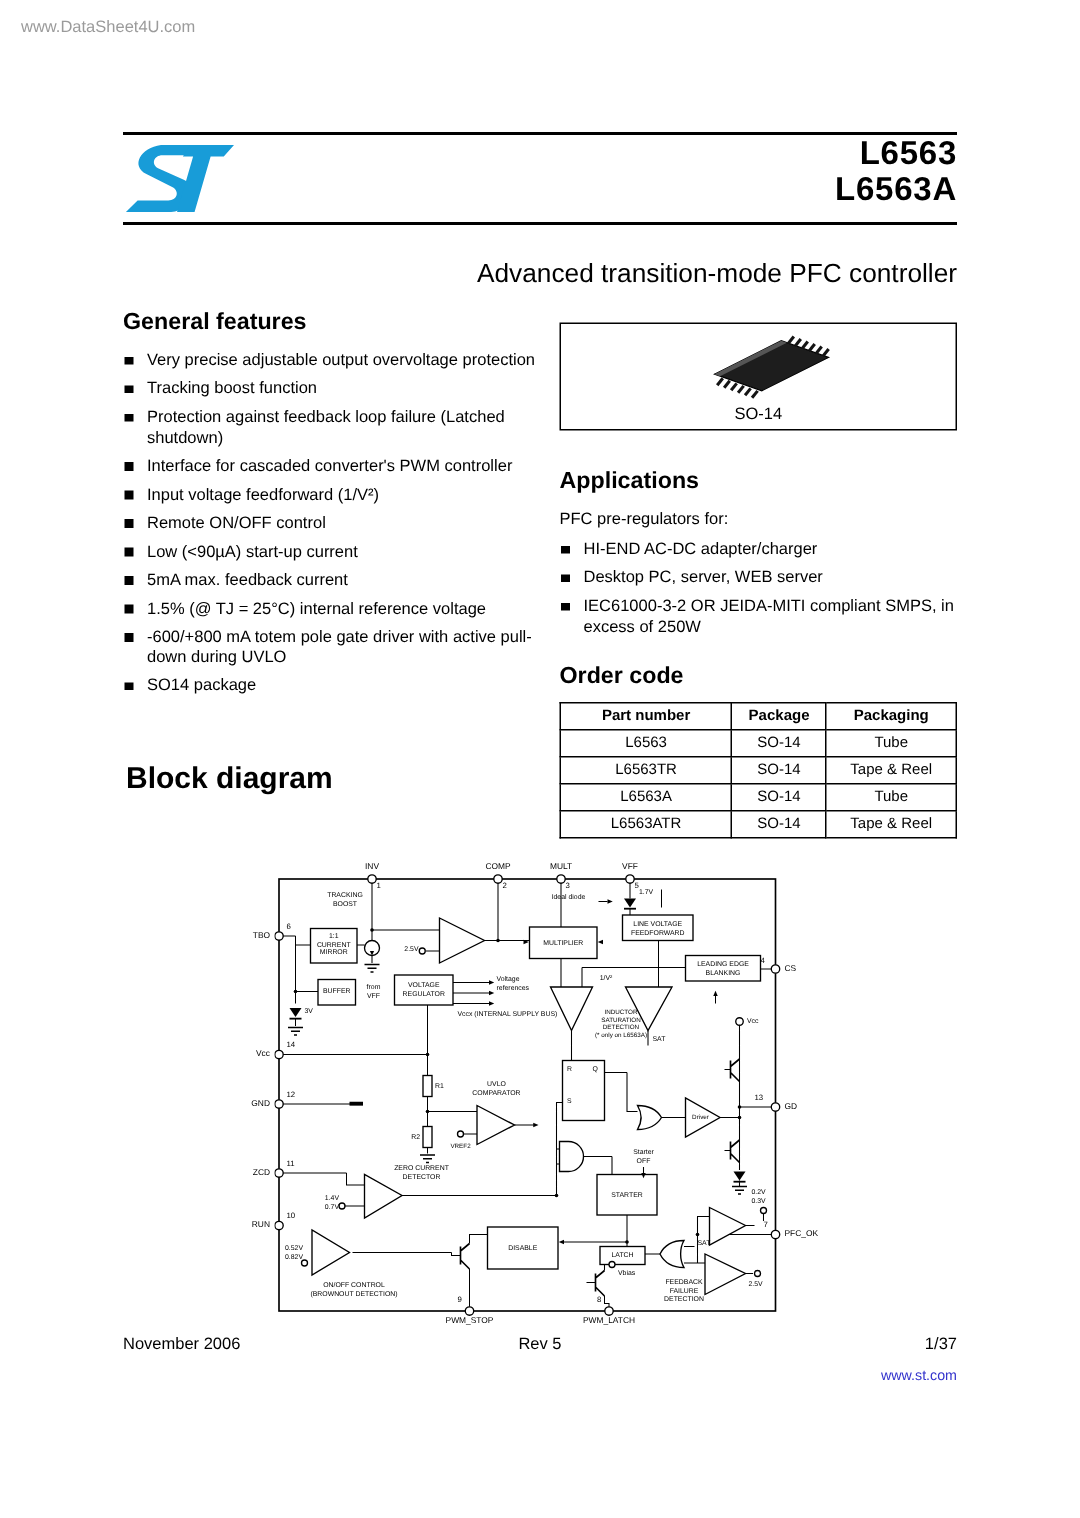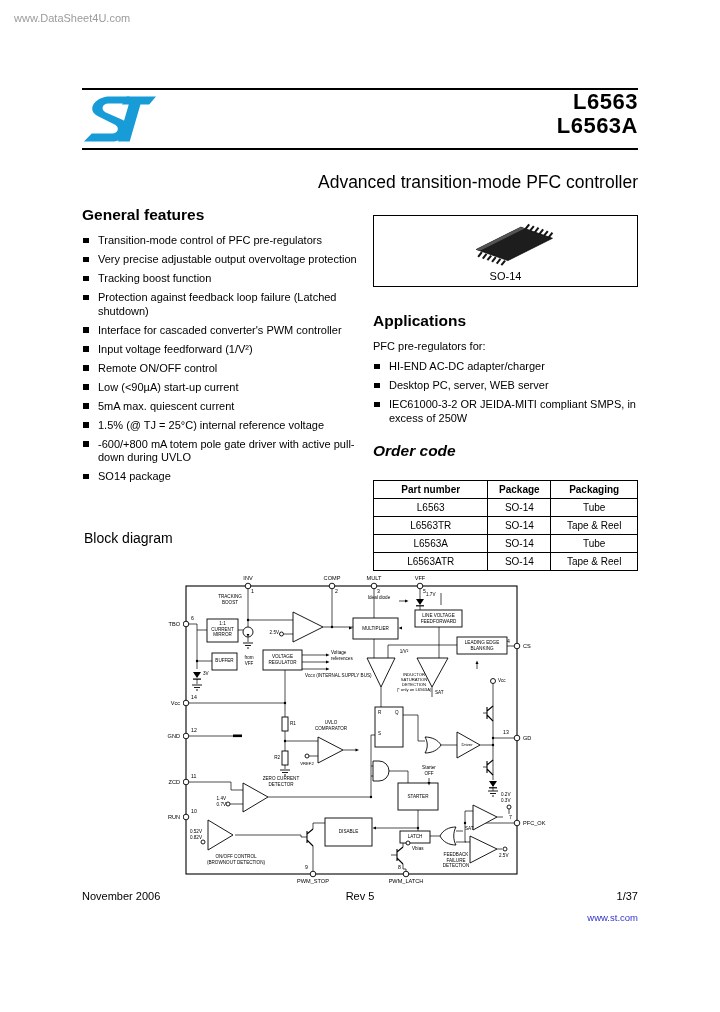--- a/index.html
+++ b/index.html
@@ -13,26 +13,26 @@
   .h2 { font-size:15.5px; font-weight:bold; margin-bottom:10px; }
   .left-col { position:absolute; left:82px; top:206px; width:282px; }
   .right-col { position:absolute; left:373px; top:215px; width:265px; }
   ul.blt { list-style:none; font-size:11px; line-height:13.5px; }
   ul.blt li { position:relative; padding-left:16px; margin-bottom:5.5px; }
   ul.blt li::before { content:""; position:absolute; left:1px; top:3.5px; width:5.5px; height:5.5px; background:#000; }
   .pkg-box { position:relative; border:1.5px solid #000; height:72px; }
   .pkg-label { position:absolute; bottom:4px; left:0; right:0; text-align:center; font-size:11px; }
   .apps-title { margin-top:25px; }
   .apps-intro { font-size:11px; margin-bottom:8px; }
-  .order-title { margin-top:17px; margin-bottom:20px;font-style:italic; }
+  .order-title { margin-top:17px; margin-bottom:8px; }
   table.order { width:100%; border-collapse:collapse; border:1.5px solid #000; font-size:10px; }
   table.order th, table.order td { border:1px solid #000; text-align:center; padding:3px 2px; }
   table.order th { font-weight:bold; border-bottom:1.5px solid #000; }
   table.order col.c1 { width:115px; } table.order col.c2 { width:63px; } table.order col.c3 { width:87px; }
-  .bd-title { position:absolute; left:84px; top:530px; font-size:14px; font-weight:normal; }
+  .bd-title { position:absolute; left:84px; top:508px; font-size:20px; font-weight:bold; }
   .diagram { position:absolute; left:183px; top:565px; width:340px; height:322px; }
   .diagram svg { position:absolute; left:0; top:0; }
   .dl { position:absolute; font-size:4.6px; line-height:1.2; white-space:pre-line; text-align:center; }
   .pl { position:absolute; font-size:5.6px; line-height:1.1; white-space:nowrap; }
   .pn { position:absolute; font-size:5.2px; line-height:1; }
   .tiny { font-size:4.2px; }
   .footer-date { position:absolute; left:82px; top:890px; font-size:11px; }
   .footer-rev { position:absolute; left:0; right:0; top:890px; text-align:center; font-size:11px; }
   .footer-page { position:absolute; right:82px; top:890px; font-size:11px; }
   .footer-site { position:absolute; right:82px; top:912px; font-size:9.5px; color:#3333cc; }
@@ -57,29 +57,28 @@
   <div class="title-block">
     <div>L6563</div>
     <div>L6563A</div>
   </div>
 
   <div class="subtitle">Advanced transition-mode PFC controller</div>
 
   <div class="left-col">
     <div class="h2">General features</div>
     <ul class="blt">
-      <li>Transition-mode control of PFC pre-regulators</li>
       <li>Very precise adjustable output overvoltage protection</li>
       <li>Tracking boost function</li>
       <li>Protection against feedback loop failure (Latched shutdown)</li>
       <li>Interface for cascaded converter's PWM controller</li>
       <li>Input voltage feedforward (1/V²)</li>
       <li>Remote ON/OFF control</li>
       <li>Low (&lt;90µA) start-up current</li>
-      <li>5mA max. quiescent current</li>
+      <li>5mA max. feedback current</li>
       <li>1.5% (@ TJ = 25°C) internal reference voltage</li>
       <li>-600/+800 mA totem pole gate driver with active pull-down during UVLO</li>
       <li>SO14 package</li>
     </ul>
   </div>
 
   <div class="right-col">
     <div class="pkg-box">
       <svg width="262" height="52" viewBox="0 0 140 56" style="display:block;margin:0 auto;">
         <polygon points="38,36 86,12 120,24 72,48" fill="#1d1d1d" stroke="#000" stroke-width="0.8"></polygon>

